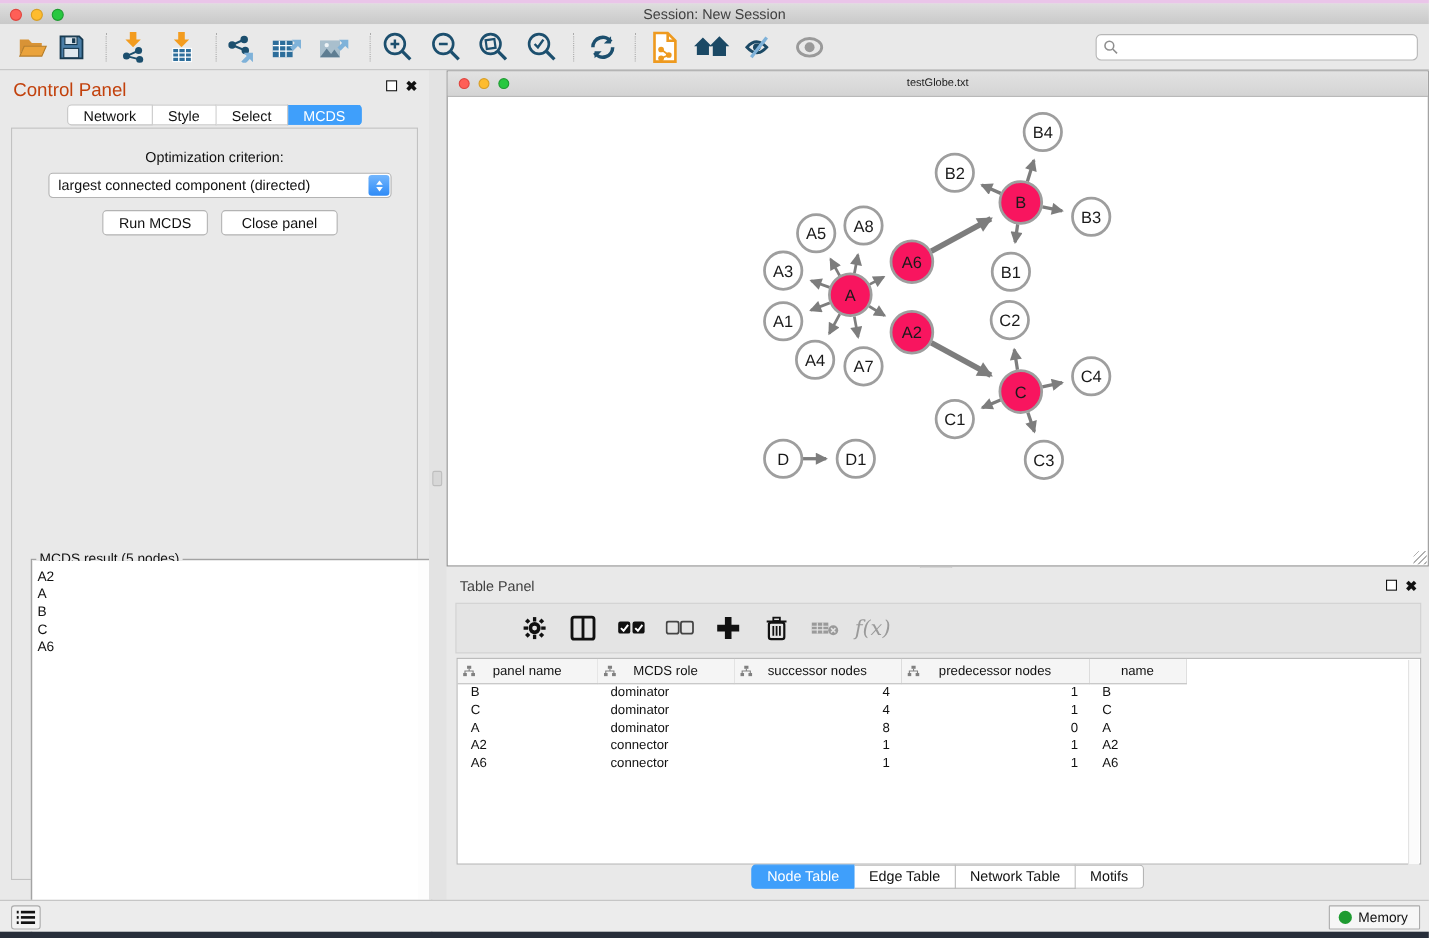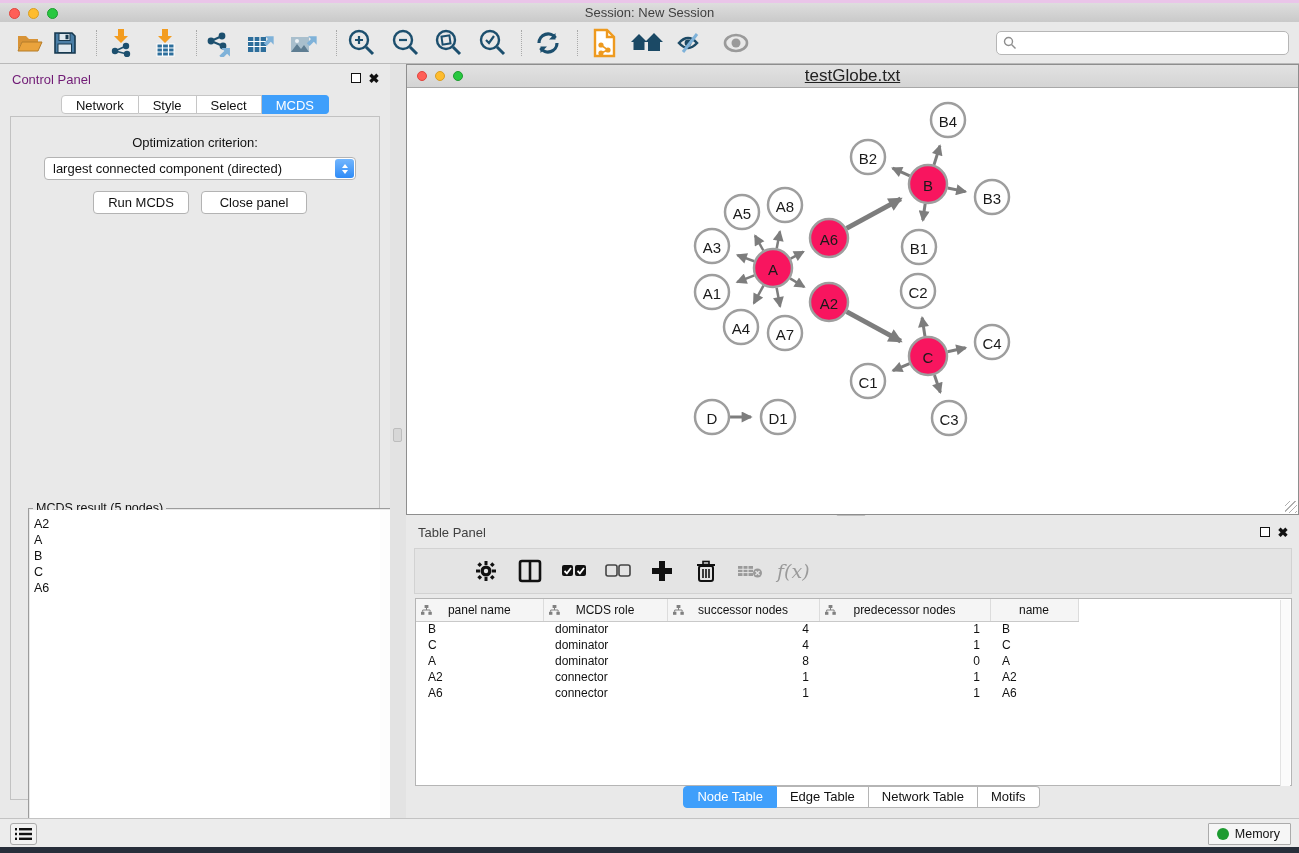--- a/index.html
+++ b/index.html
@@ -19,21 +19,21 @@
   #toolbar { left:0; top:22px; width:1299px; height:42px; background:#e9e9e9; border-bottom:1px solid #b9b9b9; }
   .tbtn { position:absolute; top:6px; width:34px; height:30px; display:flex; align-items:center; justify-content:center; }
   .tsep { position:absolute; top:8px; width:0; height:26px; border-left:1px dotted #aaa; }
   #search-wrap { position:absolute; left:996px; top:9px; width:293px; height:24px; background:#fff; border:1px solid #b6b6b6; border-radius:5px; display:flex; align-items:center; }
   #search-wrap svg { margin-left:6px; }
   #search-input { border:none; outline:none; flex:1; height:20px; font-size:12px; background:transparent; padding-left:4px; }
 
   
   #control-panel { left:0; top:64px; width:390px; height:754px; background:#e9e9e9; }
   #cp-header { position:absolute; left:0; top:0; width:100%; height:30px; }
-  #cp-title { position:absolute; left:12px; top:8px; font-size:13px; color:#701a75; }
+  #cp-title { position:absolute; left:12px; top:8px; font-size:17px; color:#c2410c; }
   .panel-ctl { position:absolute; top:6px; width:16px; height:16px; display:flex; align-items:center; justify-content:center; font-size:11px; color:#111; }
   #cp-float { right:26px; } #cp-close { right:8px; }
   .float-glyph { width:10px; height:10px; border:1.6px solid #111; background:#fff; }
   .close-glyph { font-weight:bold; font-size:13px; color:#111; }
   #cp-tabs { position:absolute; left:0; top:31px; width:100%; display:flex; justify-content:center; }
   .seg-tab { height:19px; line-height:19px; padding:0 14px; font-size:13px; background:#fff; border:1px solid #c6c6c6; border-left-width:0; color:#111; }
   .seg-tab:first-child { border-left-width:1px; border-radius:4px 0 0 4px; }
   .seg-tab:last-child { border-radius:0 4px 4px 0; }
   .seg-tab.sel { background:#3f9ffb; border-color:#3f9ffb; color:#fff; }
   #cp-box { position:absolute; left:10px; top:52px; width:370px; height:684px; border:1px solid #c2c2c2;text-decoration:underline; }
@@ -55,21 +55,21 @@
   
   #v-divider { left:390px; top:64px; width:16px; height:754px; background:#e3e3e3; }
   #v-handle { position:absolute; left:3px; top:364px; width:9px; height:14px; background:#d7d7d7; border:1px solid #bdbdbd; border-radius:2px; }
 
   
   #net-frame { left:406px; top:64px; width:893px; height:451px; border:1px solid #8e8e8e; background:#fff; }
   #net-titlebar { position:absolute; left:0; top:0; width:100%; height:23px; background:linear-gradient(#e2e2e2,#d4d4d4); border-bottom:1px solid #a8a8a8; }
   #net-titlebar .t-red{ left:10px; top:6px; width:10px; height:10px; background:#ff5f57; border:1px solid #e0443e; }
   #net-titlebar .t-yellow{ left:28px; top:6px; width:10px; height:10px; background:#febc2e; border:1px solid #d89e24; }
   #net-titlebar .t-green{ left:46px; top:6px; width:10px; height:10px; background:#28c840; border:1px solid #1e9b31; }
-  #net-title { width:100%; text-align:center; font-size:17px; color:#222; line-height:21px;text-decoration:underline; }
+  #net-title { width:100%; text-align:center; font-size:10px; color:#222; line-height:21px; }
   #graph-svg { position:absolute; left:0; top:23px; }
   #net-grip { position:absolute; right:1px; bottom:1px; width:12px; height:12px;
     background:repeating-linear-gradient(135deg, transparent 0 3px, #b0b0b0 3px 4px); }
 
   
   #h-handle { left:836px; top:514.5px; width:30px; height:5px; background:#d7d7d7; border:1px solid #bdbdbd; border-radius:2px; }
 
   
   #table-panel { left:406px; top:516px; width:893px; height:302px; background:#e9e9e9; }
   #tp-title { position:absolute; left:12px; top:9px; font-size:13px; color:#404040; }

